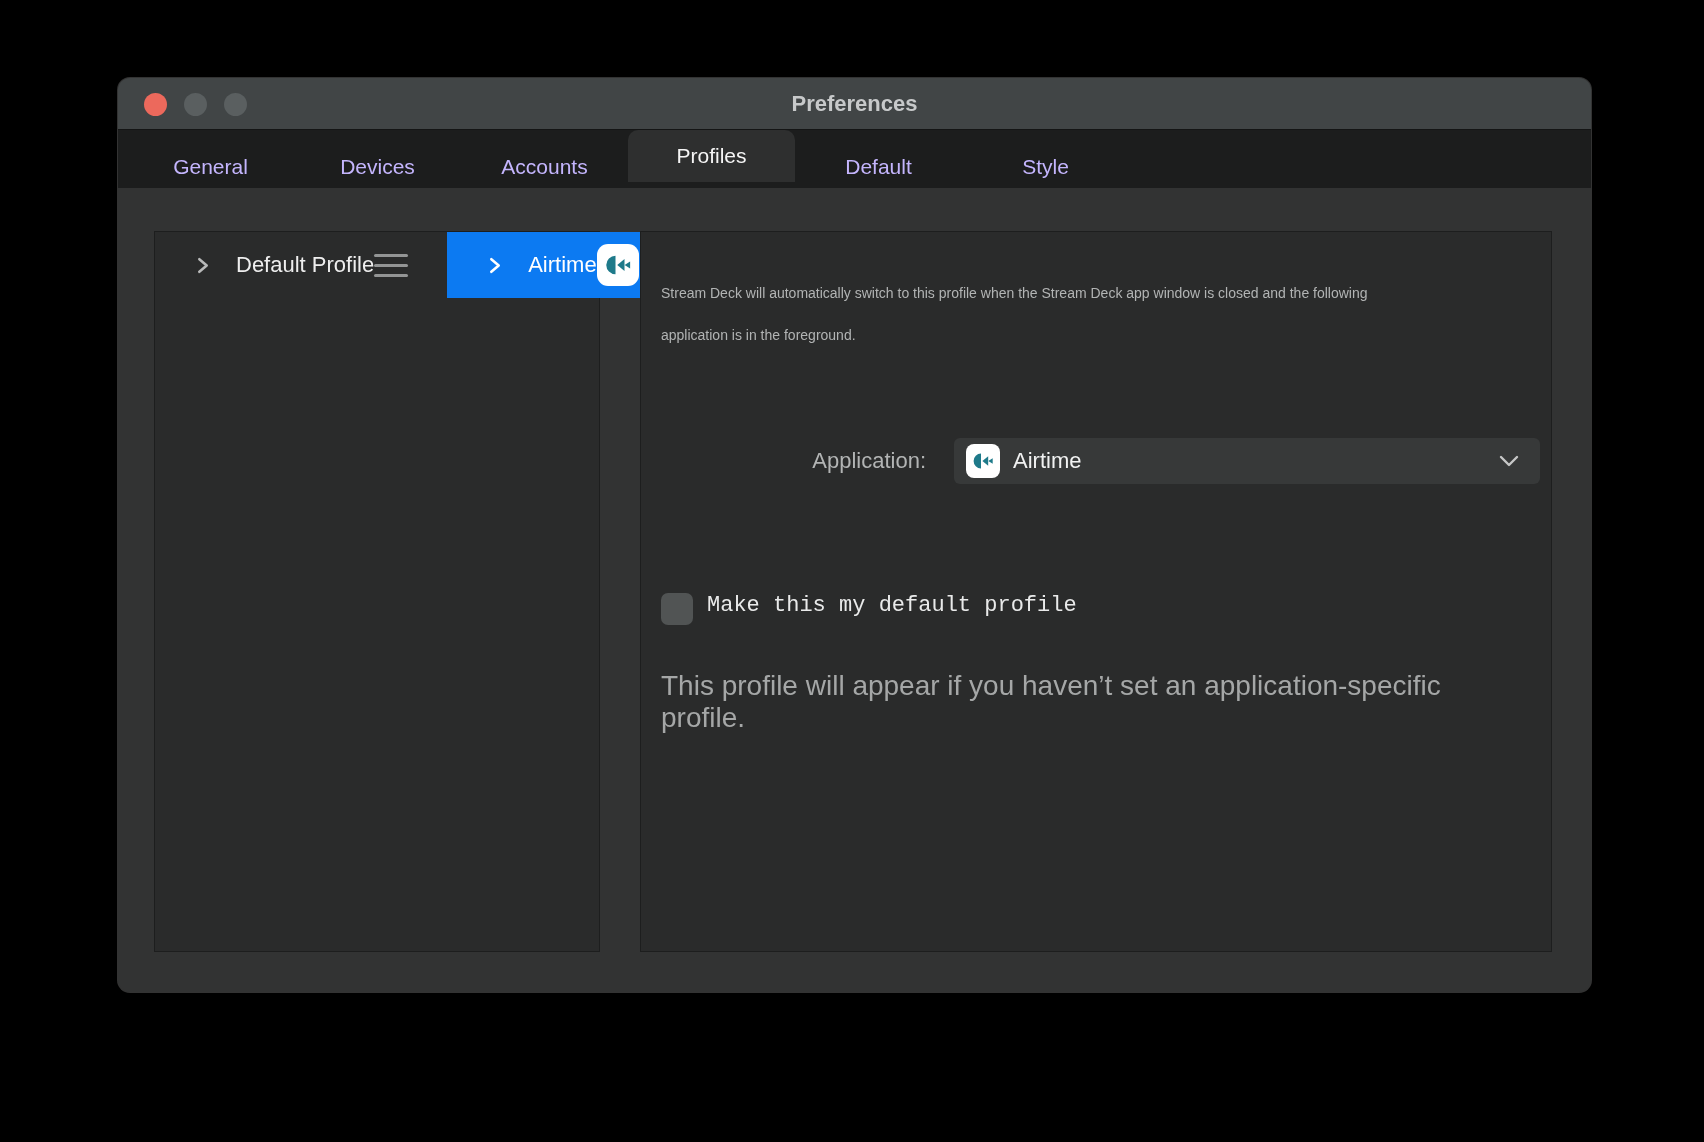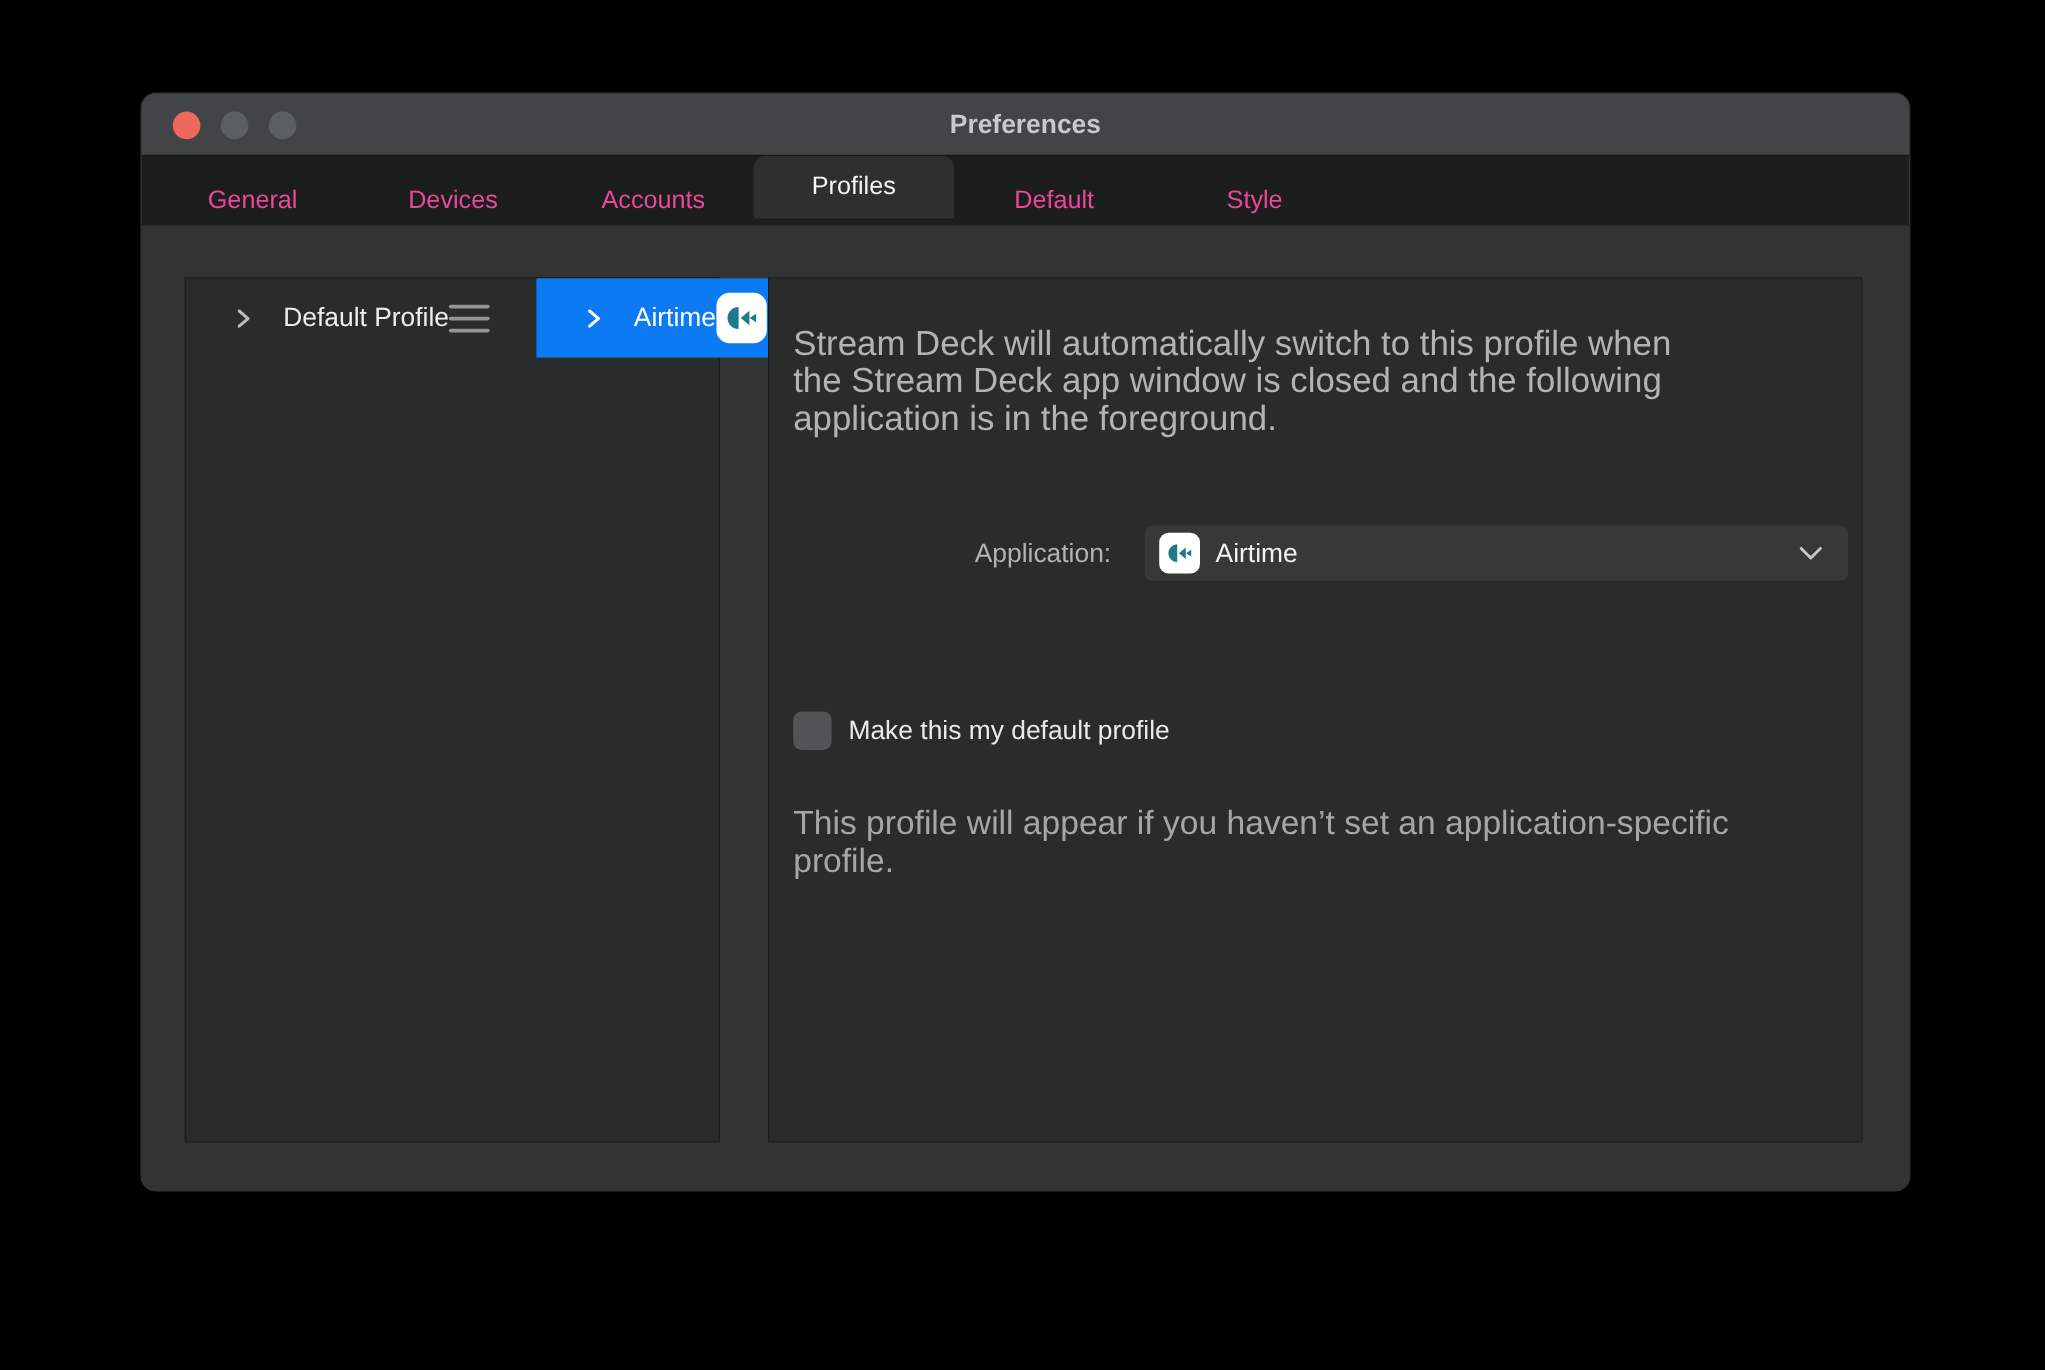--- a/index.html
+++ b/index.html
@@ -18,21 +18,21 @@
     border-bottom:1px solid #141515;}
   .traffic{position:absolute;left:26px;top:15px;display:flex;gap:17px;}
   .light{width:23px;height:23px;border-radius:50%;}
   .light.close{background:var(--close-red);}
   .light.gray{background:#5a5f60;}
   .win-title{position:absolute;left:0;right:0;top:0;height:52px;line-height:52px;
     text-align:center;font-size:22px;font-weight:700;color:#c7c9ca;}
   
   .tabbar{height:58px;background:#1c1d1d;display:flex;padding-left:9px;}
   .tab{width:167px;height:73px;display:flex;align-items:center;justify-content:center;
-    font-size:21px;color:#ec4899;cursor:default;}
+    font-size:21px;color:#c4b5fd;cursor:default;}
   .tab.selected{height:52px;margin-top:0;background:#2e2f2f;
     border-radius:10px 10px 0 0;color:#f5f5f5;}
   
   .content{position:relative;height:804px;}
   .panelbox{position:absolute;top:43px;background:#2a2b2b;border:1px solid #1d1e1e;}
   .sidebar{left:36px;width:446px;height:721px;display:flex;flex-direction:row;}
   .profile-row{height:66px;display:flex;align-items:center;flex:0 0 auto;}
   .profile-row .chev{margin-left:38px;display:flex;color:#b9baba;}
   .profile-row .plabel{margin-left:24px;font-size:22px;color:#eeeeee;}
   .profile-row .accessory{margin-left:auto;margin-right:39px;display:flex;
@@ -49,30 +49,30 @@
   .sb-footer{margin-top:auto;height:50px;border-top:1px solid #3b3c3c;
     display:flex;align-items:center;color:#b5b6b6;}
   .sb-btn{font-size:30px;line-height:30px;color:#b5b6b6;background:none;border:none;
     font-family:"Liberation Sans",sans-serif;cursor:default;}
   .sb-btn.add{margin-left:14px;}
   .sb-btn.remove{margin-left:24px;}
   .sb-expander{margin-left:auto;margin-right:30px;display:flex;background:none;border:none;
     color:#b5b6b6;cursor:default;}
   
   .detail{left:522px;width:912px;height:721px;}
-  .desc{position:absolute;left:20px;top:40px;width:775px;font-size:29px;
-    line-height:31px;color:#b2b4b4;}
+  .desc{position:absolute;left:20px;top:40px;width:775px;font-size:14px;
+    line-height:42px;color:#b2b4b4;}
   .app-label{position:absolute;left:0;top:206px;width:285px;height:46px;
     line-height:46px;text-align:right;font-size:22px;color:#b2b4b4;}
   .dropdown{position:absolute;left:313px;top:206px;width:586px;height:46px;
     background:#373939;border-radius:6px;display:flex;align-items:center;
     padding:0 20px 0 12px;cursor:default;}
   .dd-label{margin-left:13px;font-size:22px;color:#f1f2f2;}
   .dd-chevron{margin-left:auto;display:flex;color:#c6c7c7;}
-  .cb-row{position:absolute;left:20px;top:361px;display:flex;align-items:center;}
+  .cb-row{position:absolute;left:20px;top:361px;display:flex;align-items:flex-start;font-family:Liberation Mono, monospace;}
   .checkbox{width:32px;height:32px;border-radius:7px;background:#515454;flex:0 0 auto;}
   .cb-label{margin-left:14px;font-size:22px;color:#e9eaea;}
   .note{position:absolute;left:20px;top:438px;width:850px;font-size:28px;color:#a5a7a7;}
   svg{display:block;}
 </style>
 </head>
 <body>
 
 <div class="window">
 

